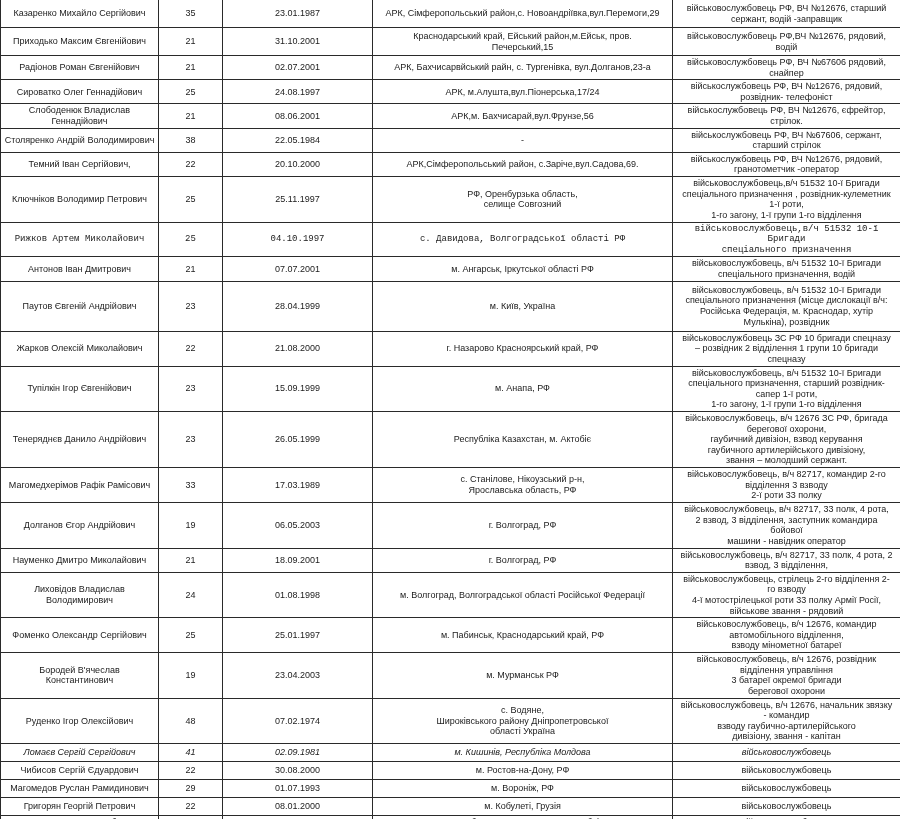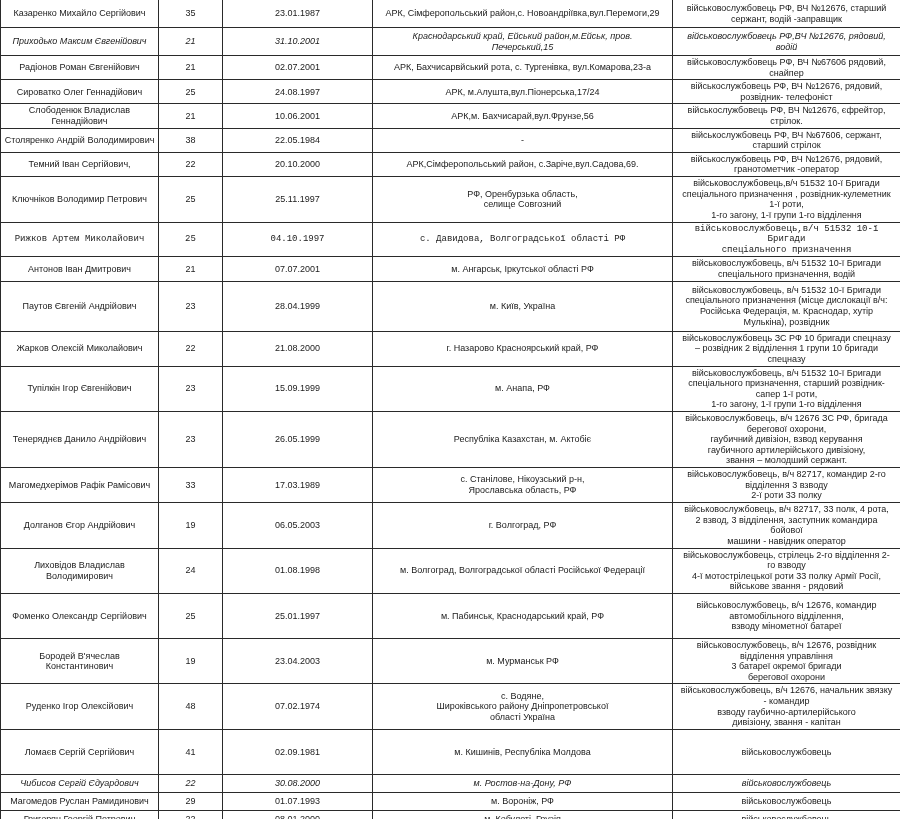--- a/index.html
+++ b/index.html
@@ -32,21 +32,21 @@
     word-wrap: break-word;
   }
   col.c-name    { width: 158px; }
   col.c-age     { width: 64px;  }
   col.c-dob     { width: 150px; }
   col.c-address { width: 300px; }
   col.c-service { width: 228px; }
 
   
   tbody tr:nth-child(1)  { height: 28px; padding-left: 24px; }
-  tbody tr:nth-child(2)  { height: 28px; font-style: italic; }
+  tbody tr:nth-child(2)  { height: 28px; }
   tbody tr:nth-child(3)  { height: 23px; }
   tbody tr:nth-child(4)  { height: 23px; }
   tbody tr:nth-child(5)  { height: 23px; }
   tbody tr:nth-child(6)  { height: 23px; }
   tbody tr:nth-child(7)  { height: 23px; }
   tbody tr:nth-child(8)  { height: 45px; }
   tbody tr:nth-child(9)  { height: 23px; font-family: Liberation Mono, monospace; }
   tbody tr:nth-child(10) { height: 23px; }
   tbody tr:nth-child(11) { height: 50px; }
   tbody tr:nth-child(12) { height: 35px; }
@@ -93,37 +93,37 @@
           <td>31.10.2001</td>
           <td>Краснодарський край, Ейський район,м.Ейськ, пров.
 Печерський,15</td>
           <td>військовослужбовець РФ,ВЧ №12676, рядовий,
 водій</td>
         </tr>
         <tr>
           <td>Радіонов Роман Євгенійович</td>
           <td>21</td>
           <td>02.07.2001</td>
-          <td>АРК, Бахчисарвйський рота, с. Тургенівка, вул.Комарова,23-а</td>
+          <td>АРК, Бахчисарвйський райн, с. Тургенівка, вул.Долганов,23-а</td>
           <td>військовослужбовець РФ, ВЧ №67606 рядовий,
 снайпер</td>
         </tr>
         <tr>
           <td>Сироватко Олег Геннадійович</td>
           <td>25</td>
           <td>24.08.1997</td>
           <td>АРК, м.Алушта,вул.Піонерська,17/24</td>
           <td>військослужбовець РФ, ВЧ №12676, рядовий,
 розвідник- телефоніст</td>
         </tr>
         <tr>
           <td>Слободенюк Владислав
 Геннадійович</td>
           <td>21</td>
-          <td>10.06.2001</td>
+          <td>08.06.2001</td>
           <td>АРК,м. Бахчисарай,вул.Фрунзе,56</td>
           <td>військослужбовець РФ, ВЧ №12676, єфрейтор,
 стрілок.</td>
         </tr>
         <tr>
           <td>Столяренко Андрій Володимирович</td>
           <td>38</td>
           <td>22.05.1984</td>
           <td>-</td>
           <td>військослужбовець РФ, ВЧ №67606, сержант,
@@ -216,20 +216,28 @@
         </tr>
         <tr>
           <td>Долганов Єгор Андрійович</td>
           <td>19</td>
           <td>06.05.2003</td>
           <td>г. Волгоград, РФ</td>
           <td>військовослужбовець, в/ч 82717, 33 полк, 4 рота,
 2 взвод, 3 відділення, заступник командира
 бойової
 машини - навідник оператор</td>
+        </tr>
+        <tr>
+          <td>Науменко Дмитро Миколайович</td>
+          <td>21</td>
+          <td>18.09.2001</td>
+          <td>г. Волгоград, РФ</td>
+          <td>військовослужбовець, в/ч 82717, 33 полк, 4 рота, 2
+взвод, 3 відділення,</td>
         </tr>
         <tr>
           <td>Лиховідов Владислав
 Володимирович</td>
           <td>24</td>
           <td>01.08.1998</td>
           <td>м. Волгоград, Волгоградської області Російської Федерації</td>
           <td>військовослужбовець, стрілець 2-го відділення 2-
 го взводу
 4-ї мотострілецької роти 33 полку Армії Росії,

